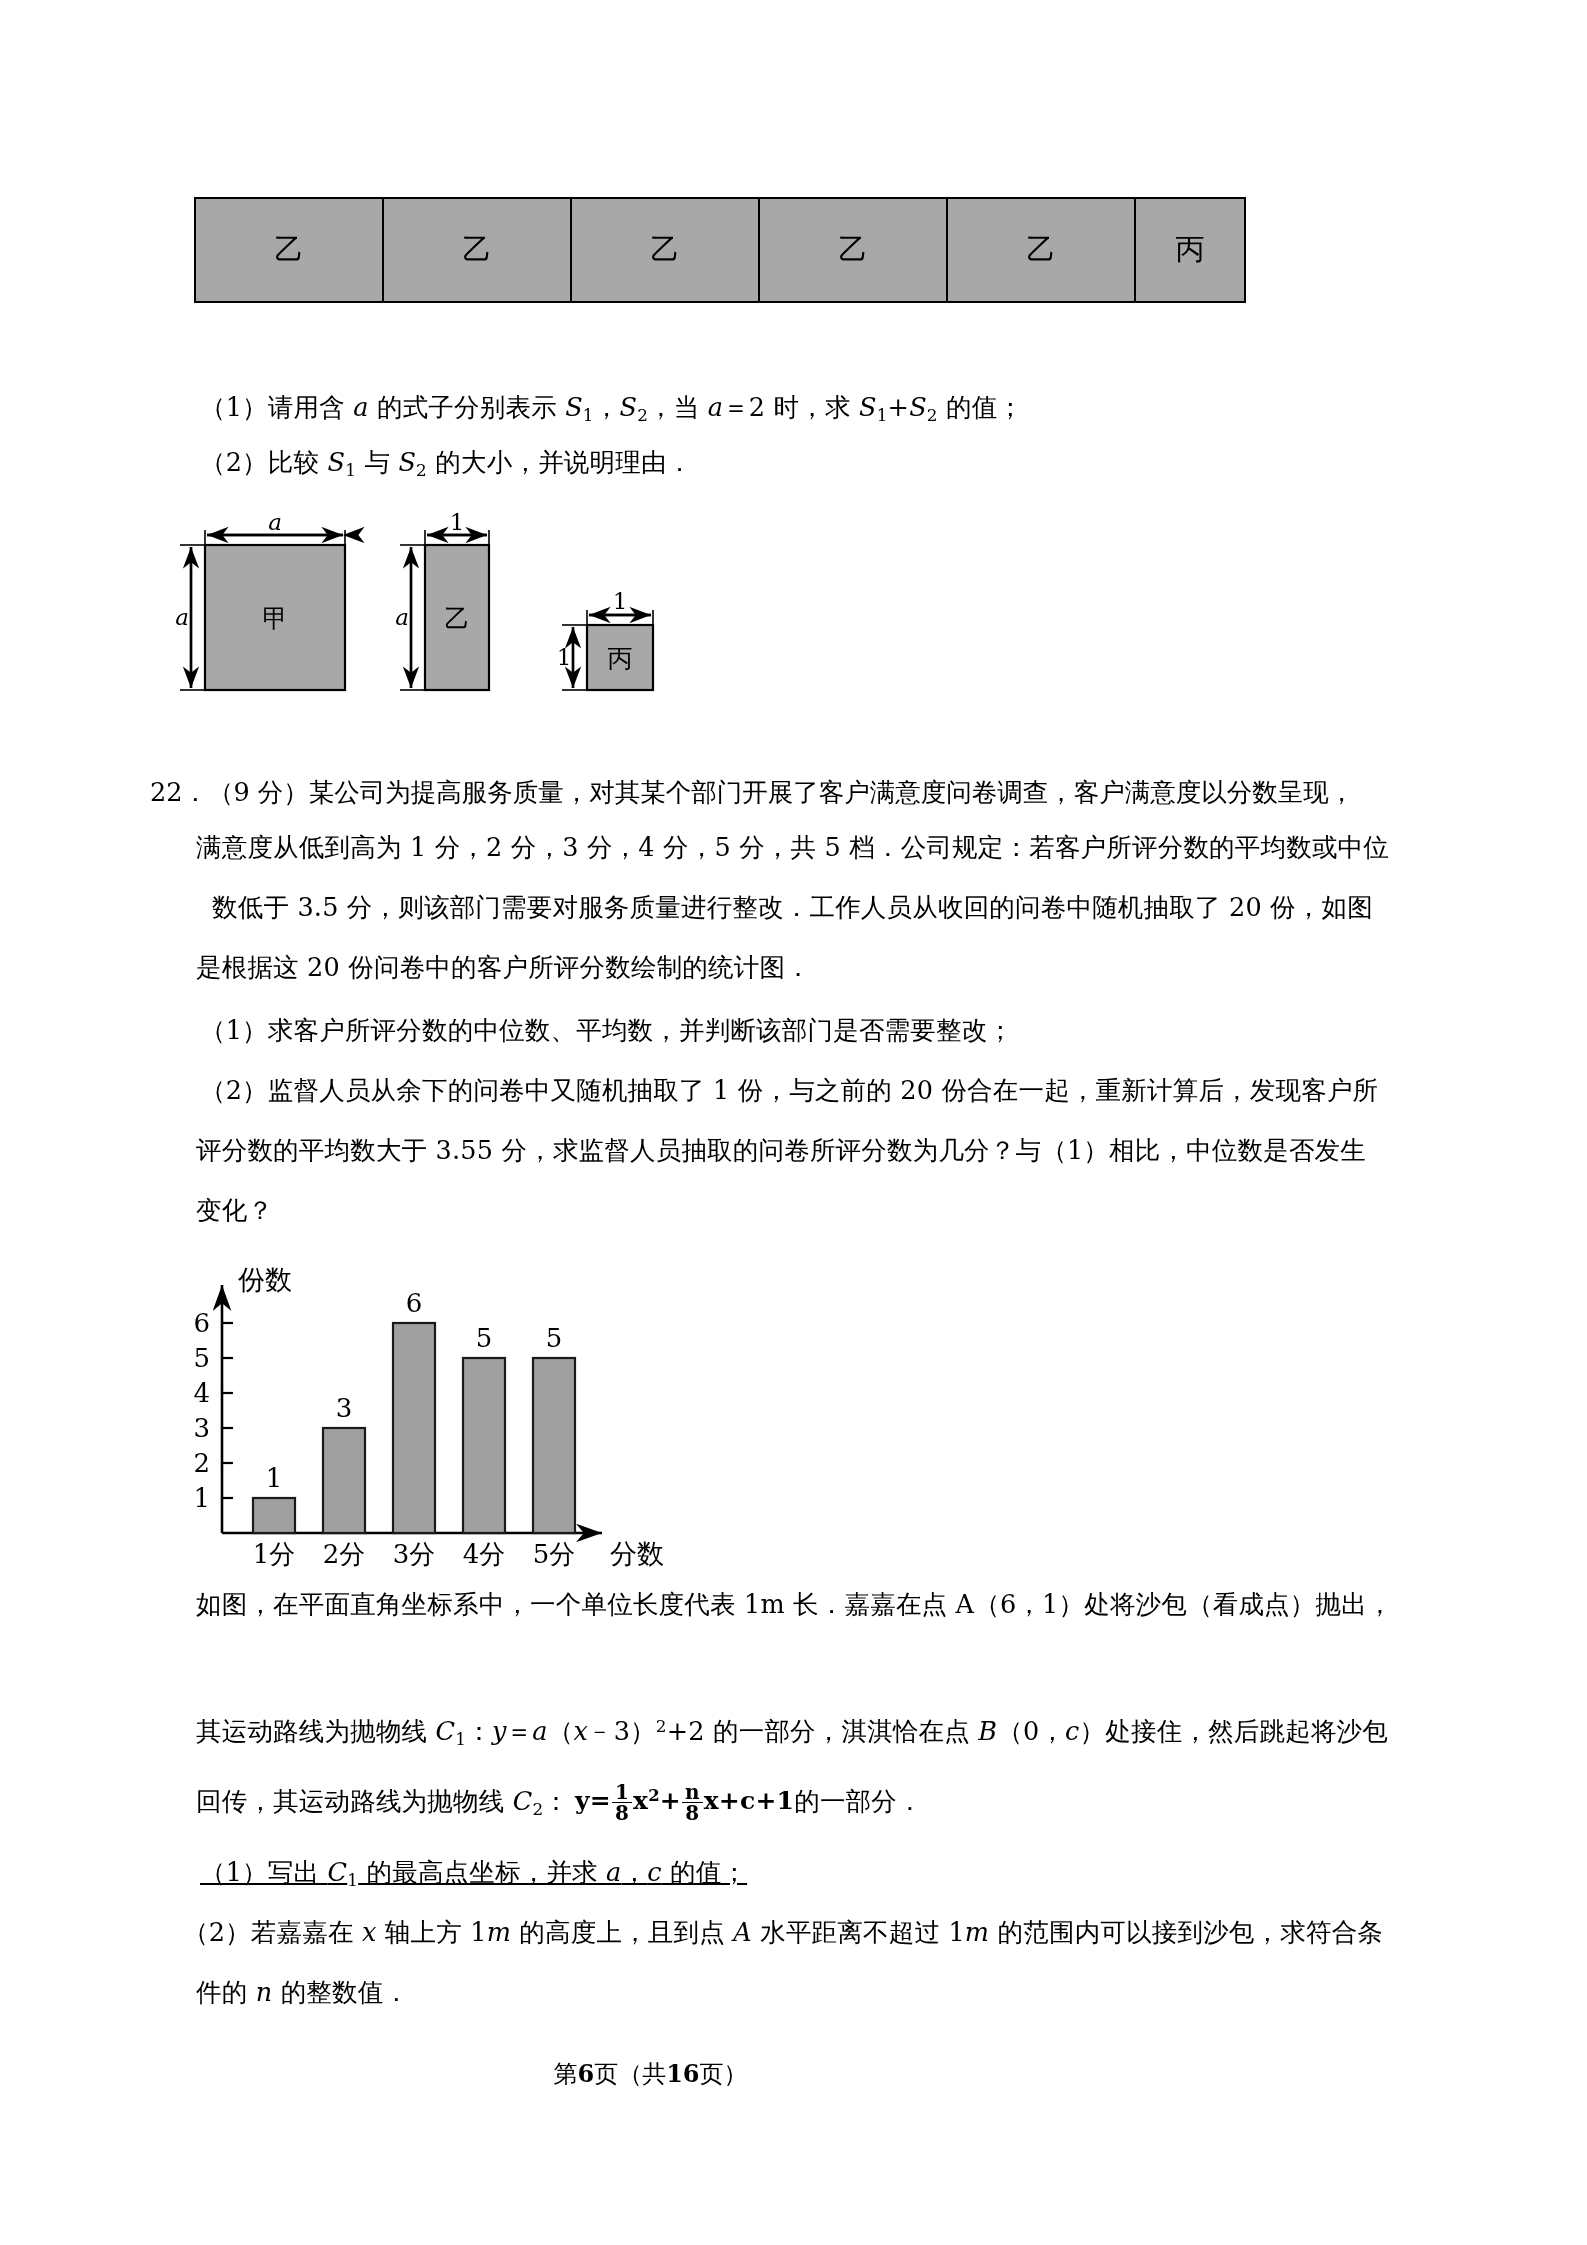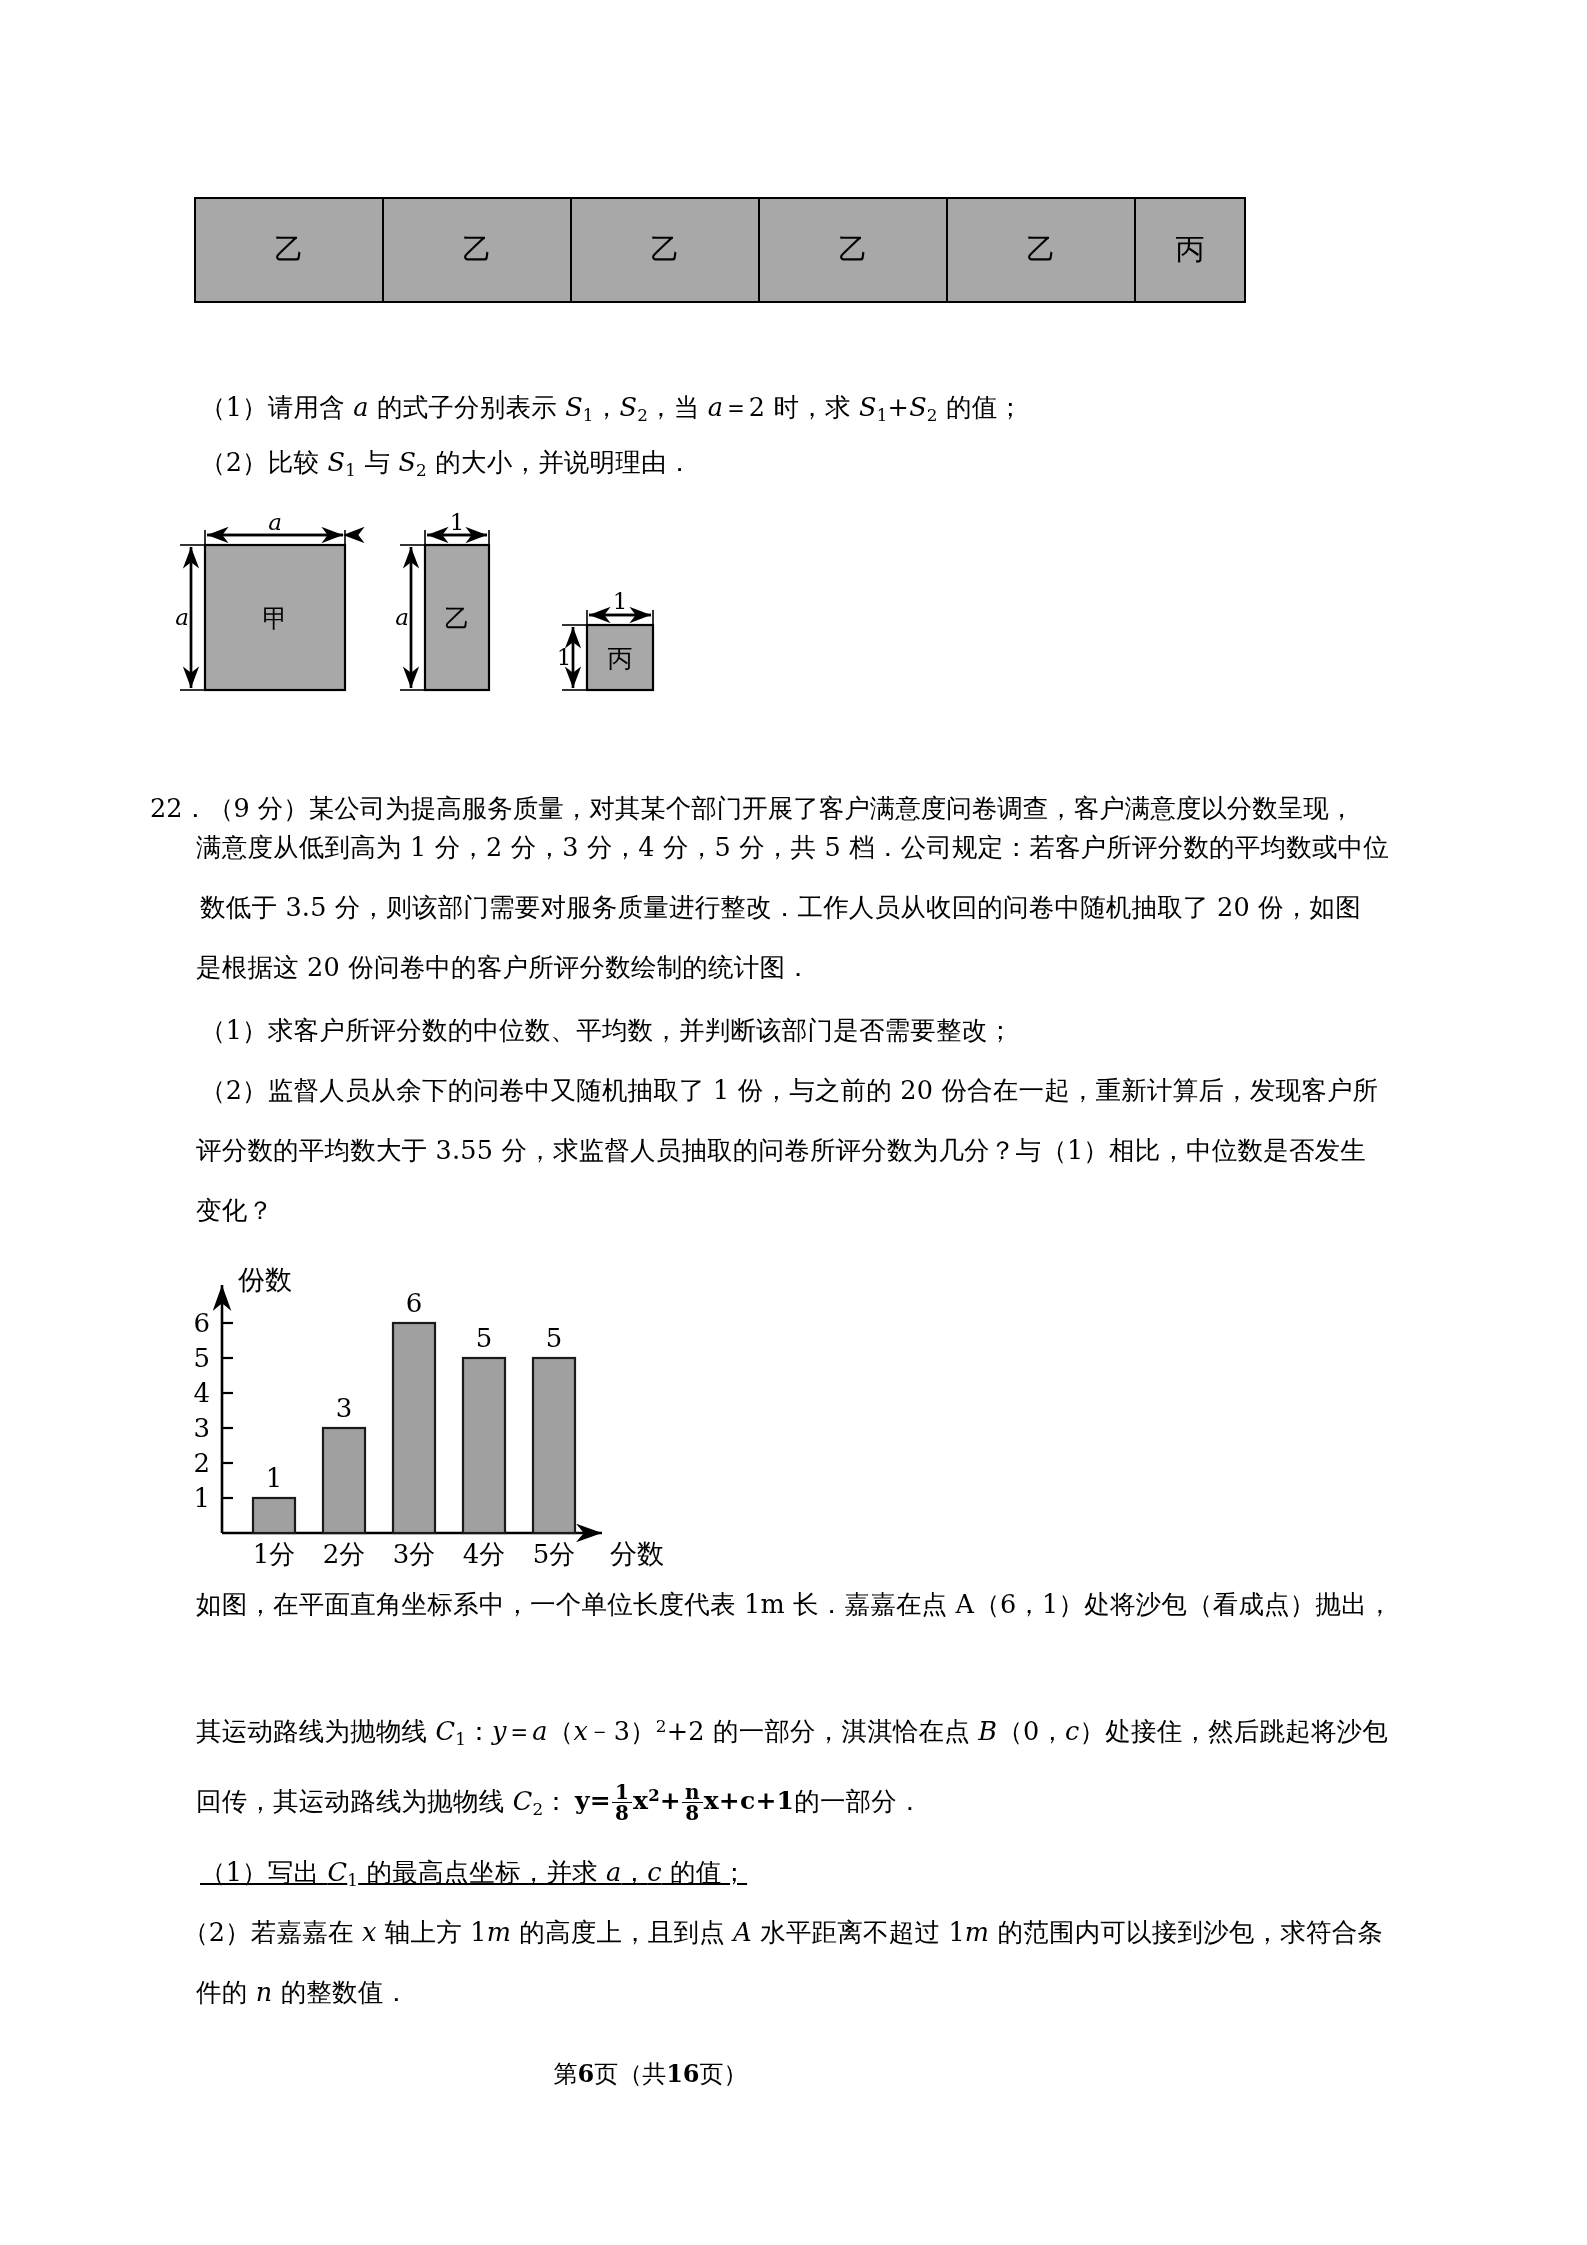--- a/index.html
+++ b/index.html
@@ -177,25 +177,25 @@
         <line x1="491" y1="110" x2="429" y2="110" stroke="#000" stroke-width="2.4" marker-end="url(#arrHead)"></line>
         <line x1="413" y1="122" x2="413" y2="183" stroke="#000" stroke-width="2.4" marker-end="url(#arrHead)"></line>
         <line x1="413" y1="183" x2="413" y2="122" stroke="#000" stroke-width="2.4" marker-end="url(#arrHead)"></line>
         <text x="460" y="104" font-size="23" text-anchor="middle" font-family="DejaVu Serif, Liberation Serif, serif">1</text>
         <text x="404" y="160" font-size="23" text-anchor="middle" font-family="DejaVu Serif, Liberation Serif, serif">1</text>
         <text x="460" y="162" font-size="25" text-anchor="middle" font-family="DejaVu Serif, Liberation Serif, serif">丙</text>
       </g>
     </svg>
   </div>
 
-  <div class="q-num" style="left:150px; top:775px;margin-top:16px;">
+  <div class="q-num" style="left:150px; top:775px;">
     <span>22．</span><span>（9 分）</span><span>某公司为提高服务质量，对其某个部门开展了客户满意度问卷调查，客户满意度以分数呈现，</span>
   </div>
   <div class="txt" style="left:196px; top:835px;">满意度从低到高为 1 分，2 分，3 分，4 分，5 分，共 5 档．公司规定：若客户所评分数的平均数或中位</div>
-  <div class="txt" style="left:200px; top:895px;">数低于 3.5 分，则该部门需要对服务质量进行整改．工作人员从收回的问卷中随机抽取了 20 份，如图</div>
+  <div class="txt" style="left:212px; top:895px;">数低于 3.5 分，则该部门需要对服务质量进行整改．工作人员从收回的问卷中随机抽取了 20 份，如图</div>
   <div class="txt" style="left:196px; top:955px;">是根据这 20 份问卷中的客户所评分数绘制的统计图．</div>
   <div class="txt" style="left:200px; top:1018px;">（1）求客户所评分数的中位数、平均数，并判断该部门是否需要整改；</div>
   <div class="txt" style="left:200px; top:1078px;">（2）监督人员从余下的问卷中又随机抽取了 1 份，与之前的 20 份合在一起，重新计算后，发现客户所</div>
   <div class="txt" style="left:196px; top:1138px;">评分数的平均数大于 3.55 分，求监督人员抽取的问卷所评分数为几分？与（1）相比，中位数是否发生</div>
   <div class="txt" style="left:196px; top:1198px;">变化？</div>
 
   <div class="fig-chart">
     <svg id="chart-svg" width="540" height="330" viewBox="0 0 540 330" xmlns="http://www.w3.org/2000/svg">
       <defs>
         <marker id="axArrow" markerWidth="11" markerHeight="11" refX="10" refY="3.6" orient="auto" markerUnits="strokeWidth">

